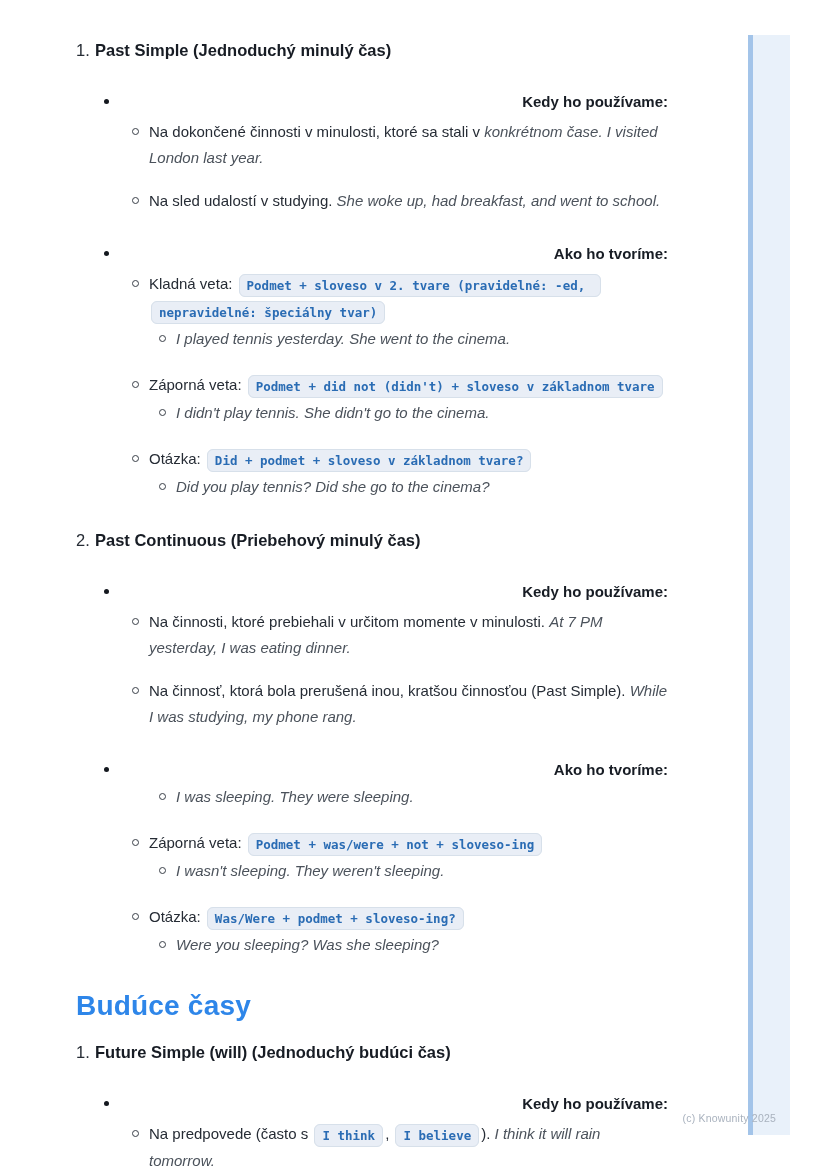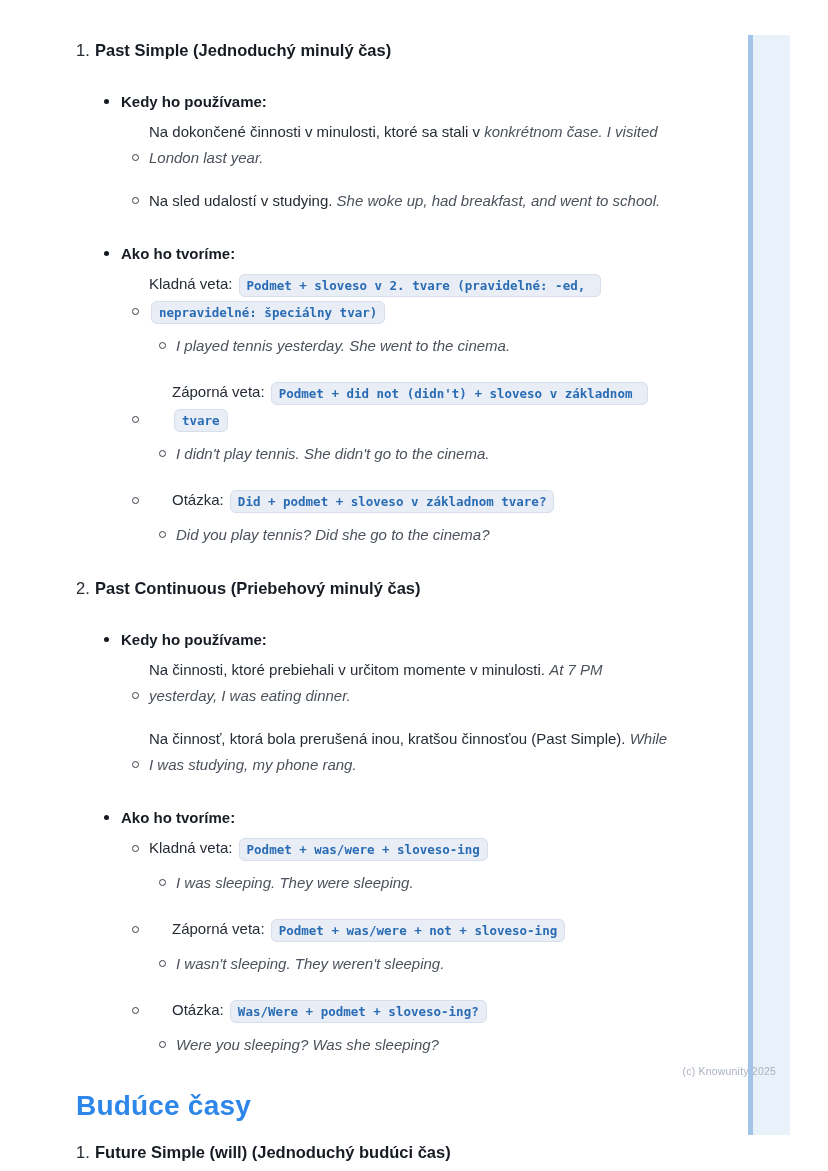--- a/index.html
+++ b/index.html
@@ -33,27 +33,27 @@
   .blk { display: flex; align-items: flex-start; line-height: 26px; }
   .content { flex: 1 1 auto; min-width: 0; }
 
   
   .blk-numbered { margin-top: 28px; line-height: 24px; font-size: 16.5px; }
   .blk-numbered:first-child { margin-top: 0; }
   .num { flex: 0 0 19px; font-weight: 400; color: #262c35; }
   .blk-numbered .seg-b { font-size: 16.5px; }
 
   
-  .blk-b1 { padding-left: 26px; margin-top: 27px; }
-  
-  .blk-b2 { padding-left: 54px; margin-top: 17px; align-items: flex-end; }
+  .blk-b1 { padding-left: 26px; margin-top: 27px; text-align: right; }
+  
+  .blk-b2 { padding-left: 54px; margin-top: 17px; }
   .blk-b1 + .blk-b2 { margin-top: 4px; }
   
-  .blk-b3 { padding-left: 81px; margin-top: 8px; }
-  .blk-b3 + .blk-b2 { margin-top: 20px; gap: 23px; }
+  .blk-b3 { padding-left: 81px; margin-top: 1px; }
+  .blk-b3 + .blk-b2 { margin-top: 20px; }
 
   .mk { flex: 0 0 19px; position: relative; height: 26px; }
   .mk-disc::before {
     content: ""; position: absolute; left: 2px; top: 10px;
     width: 5px; height: 5px; border-radius: 50%;
     background: #14181f;
   }
   .mk-circle::before {
     content: ""; position: absolute; left: 2px; top: 9px;
     width: 5px; height: 5px; border-radius: 50%;
@@ -80,21 +80,21 @@
     border-radius: 6px;
     padding: 2.5px 7px 3.5px;
     margin: 12px 2px;
     white-space: pre-wrap;
     -webkit-box-decoration-break: clone;
     box-decoration-break: clone;
   }
 
   .footer {
     position: absolute;
-    top: 1065px; right: 52px;
+    top: 1112px; right: 52px;
     z-index: 2;
     font-size: 10.5px;
     color: #a9b2be;
     letter-spacing: 0.2px;
   }
 </style>
 </head>
 <body style="--accent: #2e86e9; --code-color: #2a6cb4; --code-bg: #e9eef6;">
 
 <div class="page">
@@ -157,24 +157,20 @@
         <span class="content"><span class="seg-n">Na činnosti, ktoré prebiehali v určitom momente v minulosti. </span><span class="seg-i">At 7 PM yesterday, I was eating dinner.</span></span>
       </div>
       <div class="blk blk-b2">
         <span class="mk mk-circle"></span>
         <span class="content"><span class="seg-n">Na činnosť, ktorá bola prerušená inou, kratšou činnosťou (Past Simple). </span><span class="seg-i">While I was studying, my phone rang.</span></span>
       </div>
       <div class="blk blk-b1">
         <span class="mk mk-disc"></span>
         <span class="content"><span class="seg-b">Ako ho tvoríme:</span></span>
       </div>
-      <div class="blk blk-b2">
-        <span class="mk mk-circle"></span>
-        <span class="content"><span class="seg-n">Kladná veta: </span><span class="seg-c">Podmet + was/were + sloveso-ing</span></span>
-      </div>
       <div class="blk blk-b3">
         <span class="mk mk-circle"></span>
         <span class="content"><span class="seg-i">I was sleeping. They were sleeping.</span></span>
       </div>
       <div class="blk blk-b2">
         <span class="mk mk-circle"></span>
         <span class="content"><span class="seg-n">Záporná veta: </span><span class="seg-c">Podmet + was/were + not + sloveso-ing</span></span>
       </div>
       <div class="blk blk-b3">
         <span class="mk mk-circle"></span>

